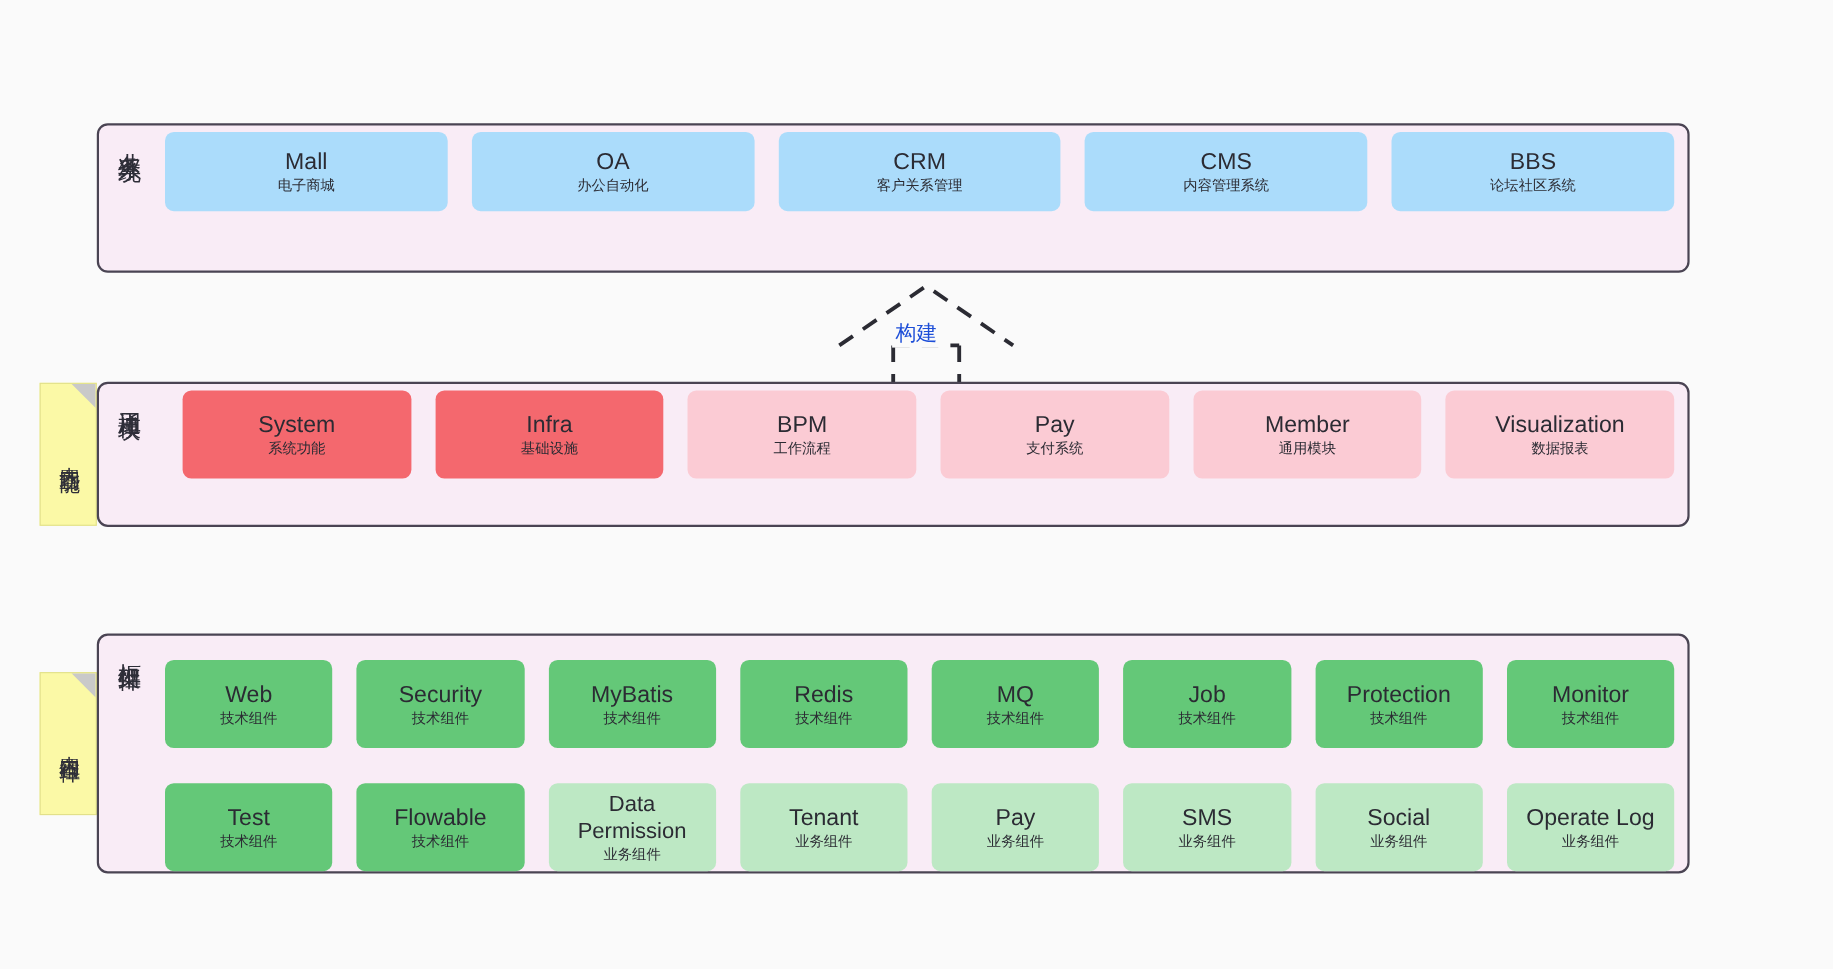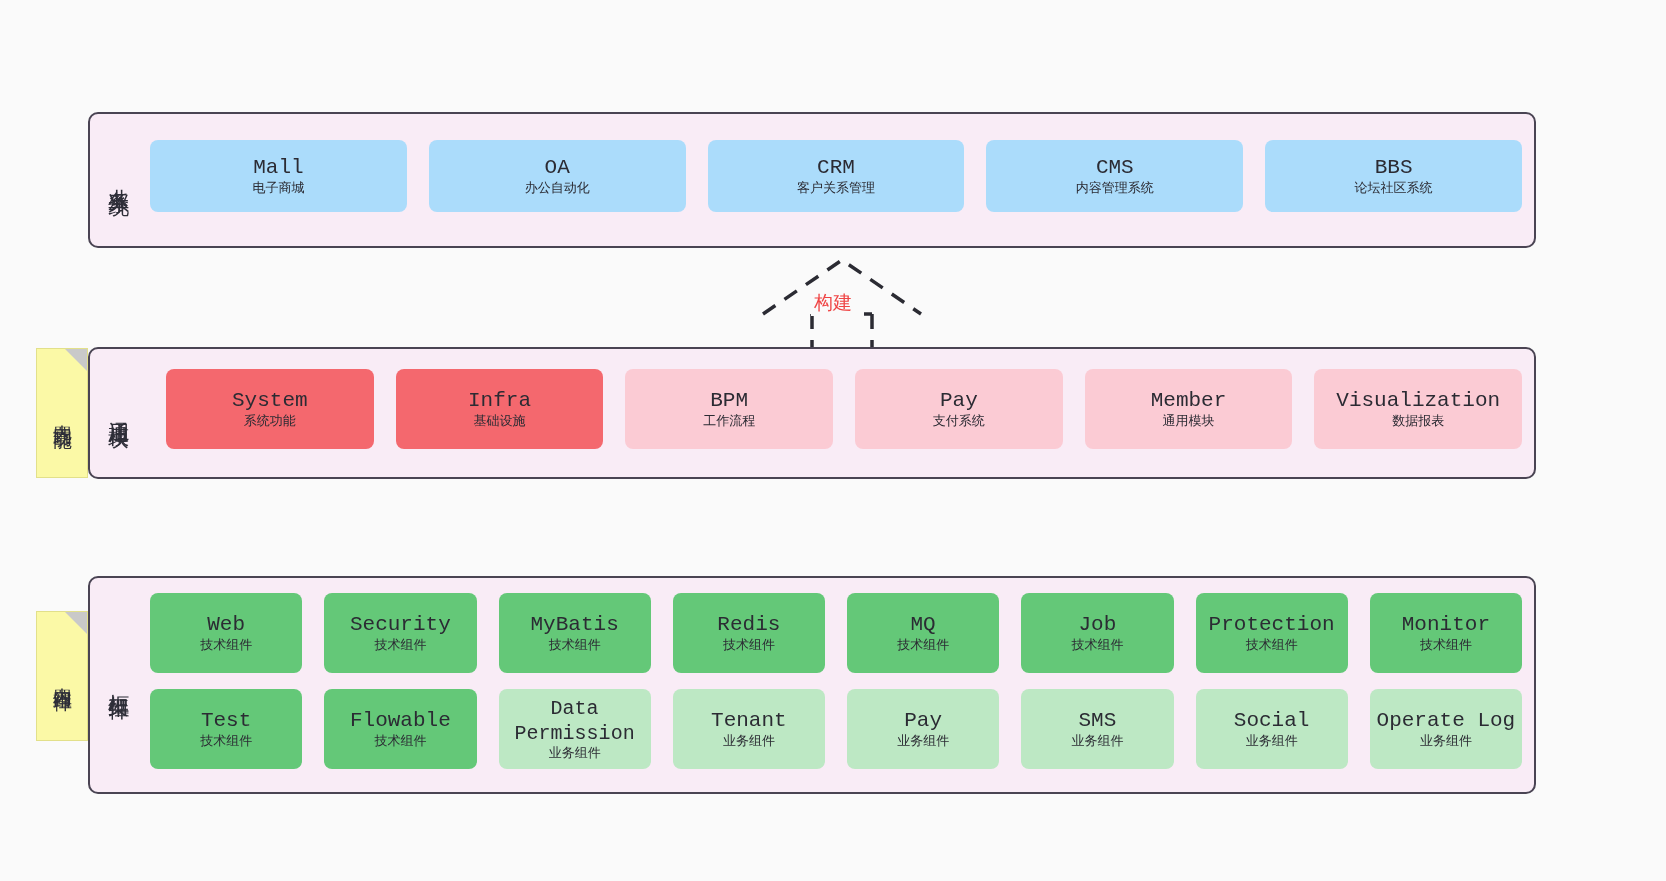--- a/index.html
+++ b/index.html
@@ -12,23 +12,22 @@
   }
   .canvas { position: relative; width: 1666px; height: 881px; background: #fafafa; }
 
   
   .layer {
     position: absolute;
     background: #f9ecf6;
     border: 2px solid #4a4453;
     border-radius: 10px;
     display: flex;
-    align-items: center;
+    align-items: flex-start;
     padding: 6px 12px 14px 6px;
-    font-family: Liberation Mono, monospace;
   }
   .layer-title {
     flex: 0 0 auto;
     width: 42px;
     display: flex;
     align-items: center;
     justify-content: center;
     font-size: 21px;
     color: #2e2e38;
     line-height: 1.12;
@@ -43,21 +42,21 @@
     display: flex;
     flex-direction: column;
     justify-content: center;
     gap: 16px;
     padding-left: 12px;
   }
   .row {
     display: flex;
     gap: 22px;
   }
-  .row.eight { gap: 22px; }
+  .row.eight { gap: 22px; margin-top: 16px; }
 
   
   .card {
     flex: 1 1 0;
     border-radius: 8px;
     display: flex;
     flex-direction: column;
     align-items: center;
     justify-content: center;
     text-align: center;
@@ -112,21 +111,21 @@
   }
   #sticky-modules   { left: 36px; top: 348px; height: 130px; }
   #sticky-framework { left: 36px; top: 611px; height: 130px; }
 
   
   .connector { position: absolute; }
   .connector svg { display: block; overflow: visible; }
   .connector .conn-label {
     position: absolute;
     font-size: 19px;
-    color: #ef4444;
+    color: #1d4ed8;
     background: #fafafa;
     padding: 0 3px;
     white-space: nowrap;
   }
   #connector-build      { left: 755px; top: 252px; width: 175px; height: 96px; }
   #connector-build .conn-label      { left: 56px; top: 38px; }
   #connector-implement  { left: 768px; top: 487px; width: 175px; height: 96px; }
   #connector-implement .conn-label  { left: 56px; top: 38px; }
 </style>
 </head>

